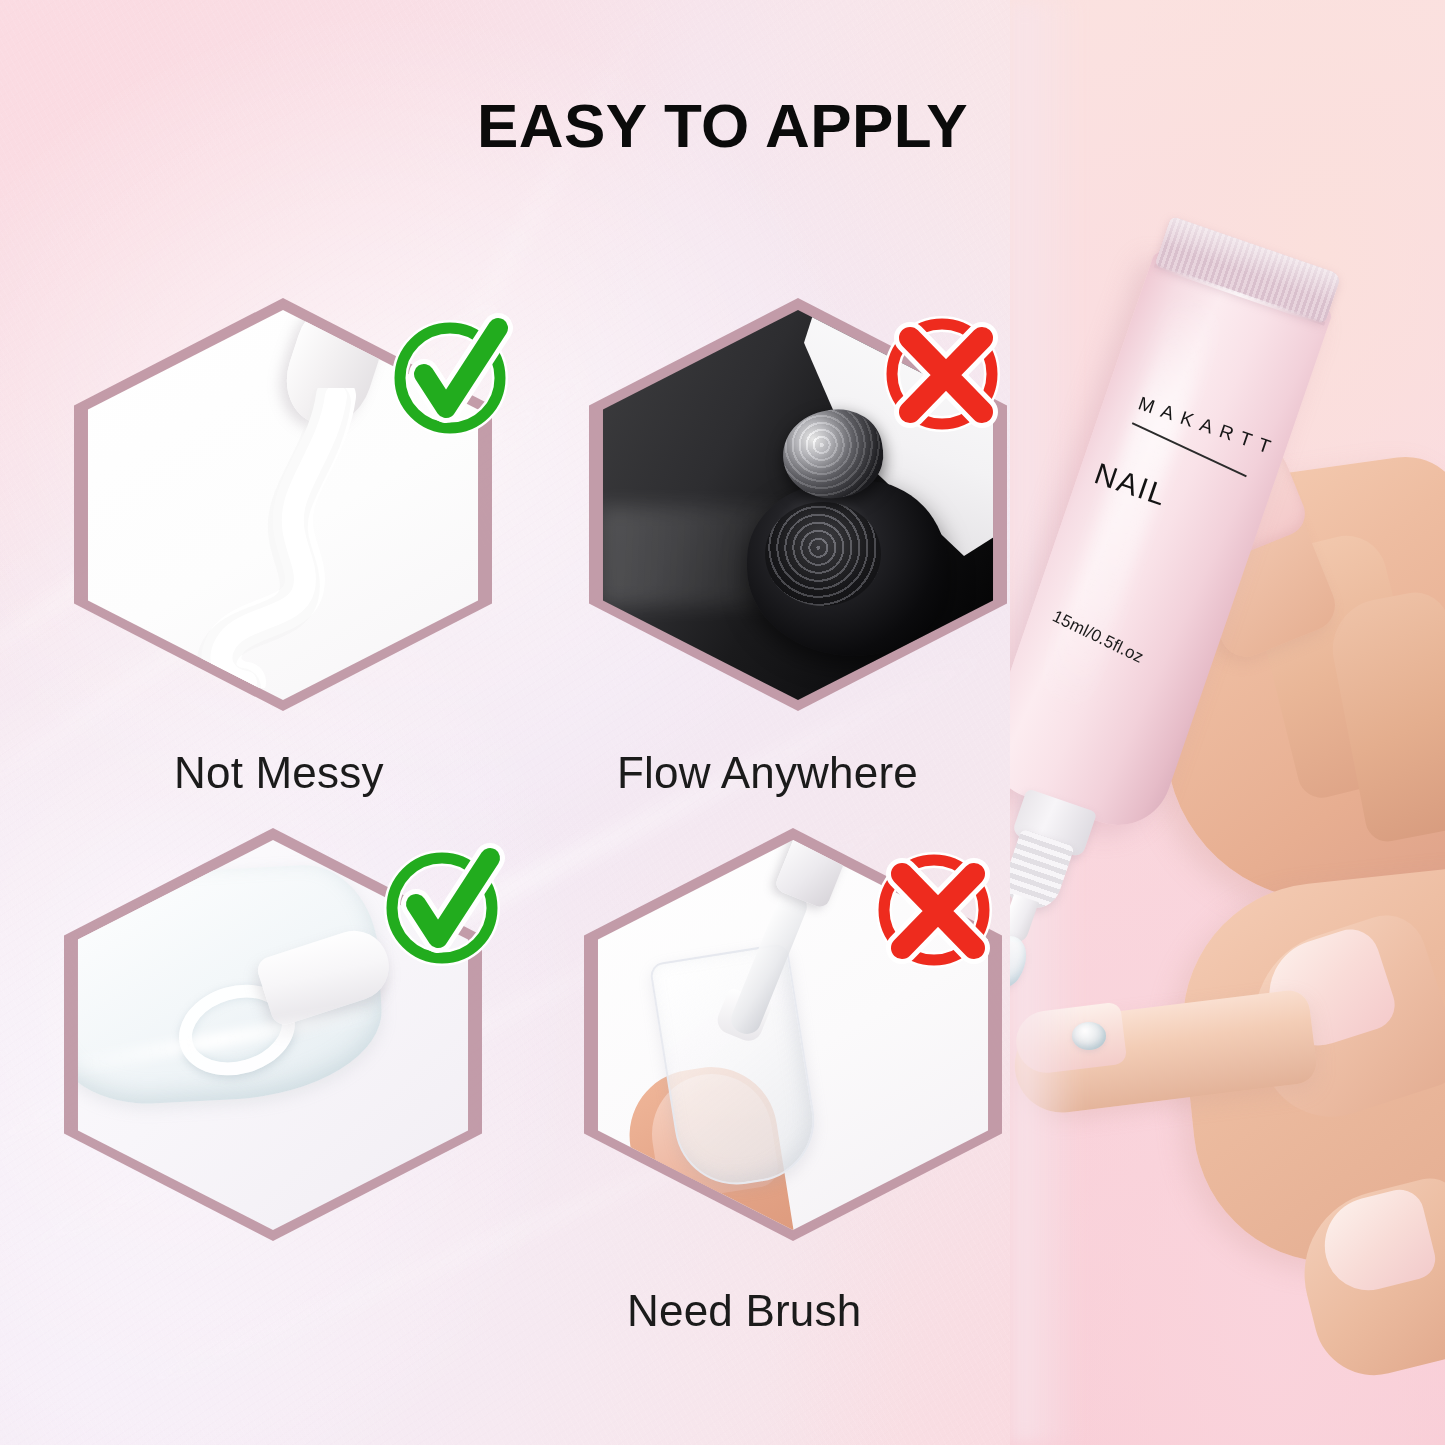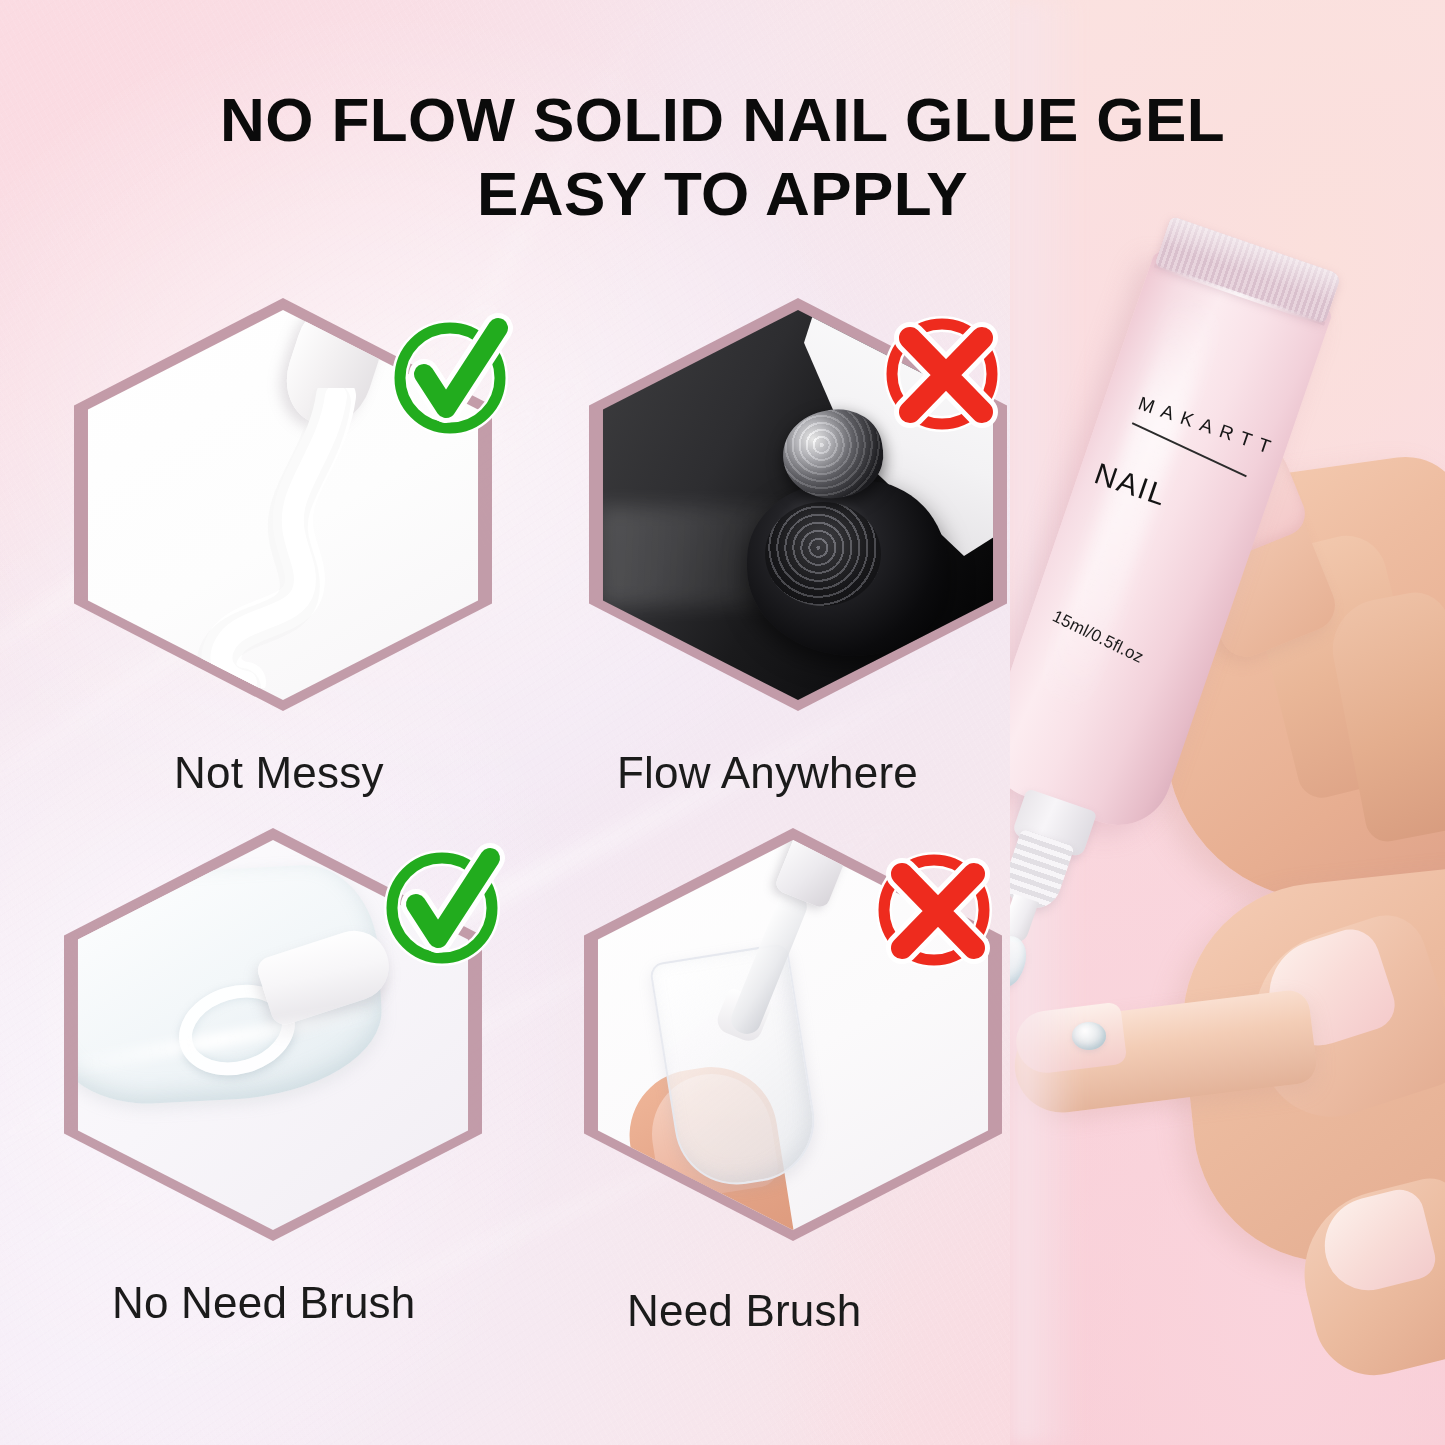--- a/index.html
+++ b/index.html
@@ -652,21 +652,20 @@
     <div class="finger-point"></div>
     <div class="finger-point-nail"></div>
     <div class="nail-drop"></div>
     <div class="thumb-bottom"></div>
     <div class="thumb-bottom-nail"></div>
 
     <div class="scene-soft-edge"></div>
   </div>
 
   <div class="headline">
-    <span class="line line1">NO FLOW SOLID NAIL GLUE GEL</span>
     <span class="line line2">EASY TO APPLY</span>
   </div>
 
   <div class="grid">
 
     <div class="cell c0">
       <div class="hex-wrap">
         <div class="hex-outline">
           <div class="hex-outline-inner"></div>
         </div>
@@ -766,16 +765,15 @@
     <svg viewBox="0 0 130 130" width="130" height="130">
       <circle cx="64" cy="62" r="50" fill="none" stroke="#ffffff" stroke-width="16"></circle>
       <circle cx="64" cy="62" r="50" fill="none" stroke="#ee2b1e" stroke-width="11"></circle>
       <path d="M32 26 L104 100 M104 26 L32 100" fill="none" stroke="#ffffff" stroke-width="32" stroke-linecap="round"></path>
       <path d="M32 26 L104 100 M104 26 L32 100" fill="none" stroke="#ee2b1e" stroke-width="22" stroke-linecap="round"></path>
     </svg>
   </div>
 
   <div class="caption cap1">Flow Anywhere</div>
   <div class="caption cap0">Not Messy</div>
-  <div class="caption cap2">No Need Brush</div>
   <div class="caption cap3">Need Brush</div>
 
 </div>
 
 </body></html>

